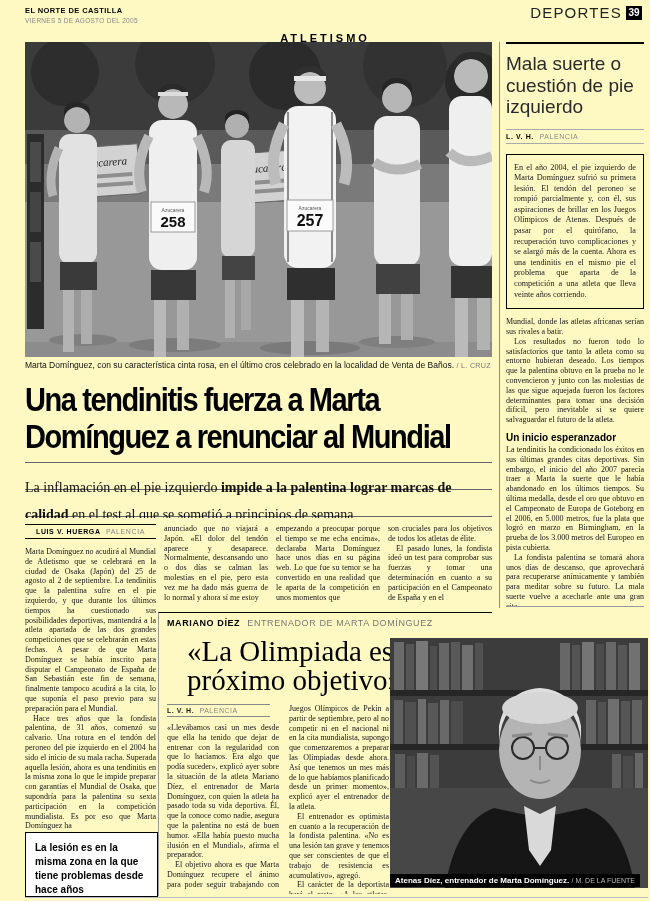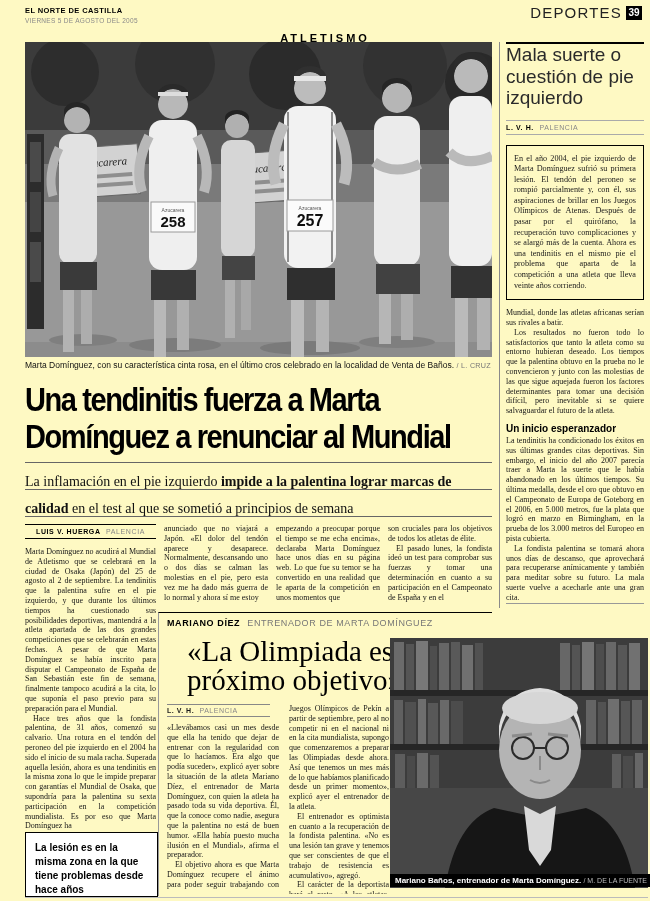--- a/index.html
+++ b/index.html
@@ -31,40 +31,40 @@
 
   
   .headline {
     font-family:"Liberation Sans",sans-serif; font-weight:bold; color:#000;
     font-size:29px; line-height:32px; letter-spacing:-1.4px;
     transform:scaleY(1.15); transform-origin:0 0; width:467px;
   }
   .subhead {
     font-size:14px; line-height:27px; color:#111; width:467px; height:56px; overflow:hidden;
     background-image:repeating-linear-gradient(to bottom,#666 0,#666 1px,transparent 1px,transparent 27px);
-    padding-top:6px;
+    padding-top:12px;
   }
   .subhead b { font-weight:bold; }
   .byline-box {
     font-family:"Liberation Sans",sans-serif; font-size:7px; letter-spacing:.6px; text-align:center;
     border-top:1px solid #000; border-bottom:1px solid #000; padding:3px 0;
   }
   .byline-box .bn { font-weight:bold; color:#000; }
   .byline-box .bp { color:#888; margin-left:3px; }
 
   .bodytext { font-size:8px; line-height:9.8px; text-align:justify; color:#161616; overflow:hidden; }
   .bodytext p + p { text-indent:8px; }
 
   .pull-quote {
     border:1.5px solid #000; background:#fff; padding:8px 9px;
     font-family:"Liberation Sans",sans-serif; font-weight:bold; font-size:10px; line-height:14px; color:#000;
   }
 
   
-  .sidebar { border-top:2px solid #000; max-height:565px; overflow:hidden; border-bottom:1px solid #999; }
+  .sidebar { border-top:2px solid #000; padding-top:9px; max-height:565px; overflow:hidden; border-bottom:1px solid #999; }
   .sidebar-title { font-family:"Liberation Sans",sans-serif; font-size:19px; line-height:21.5px; color:#2a2a2a; }
   .rule-byline { border-top:1px solid #aaa; border-bottom:1px solid #aaa; padding:3px 0; margin-top:11px;
     font-family:"Liberation Sans",sans-serif; font-size:7px; letter-spacing:.6px; }
   .rule-byline .bn { font-weight:bold; color:#000; }
   .rule-byline .bp { color:#888; margin-left:3px; }
   .inset-box { border:1px solid #000; padding:8px 7px; margin-top:10px; font-size:8.2px; line-height:10.6px; text-align:justify; }
   .sidebar .bodytext { margin-top:8px; }
   .crosshead { font-family:"Liberation Sans",sans-serif; font-weight:bold; font-size:10px; margin:7px 0 2px; color:#000; }
 
   
@@ -320,21 +320,21 @@
         <ellipse cx="150" cy="70" rx="38" ry="16" fill="#d6d6d6"></ellipse>
         <circle cx="133" cy="110" r="11" fill="none" stroke="#2a2a2a" stroke-width="2"></circle>
         <circle cx="167" cy="110" r="11" fill="none" stroke="#2a2a2a" stroke-width="2"></circle>
         <path d="M144 110 L156 110" stroke="#2a2a2a" stroke-width="2"></path>
         <path d="M122 98 L142 96 M158 96 L178 98" stroke="#8c8c8c" stroke-width="3"></path>
         <path d="M150 118 L150 132 M140 142 Q150 148 160 142" stroke="#8a8a8a" stroke-width="2" fill="none"></path>
         <path d="M134 168 L150 176 L166 168 L161 212 L150 228 L139 212 Z" fill="#d9d9d9"></path>
       </g>
     </svg>
     <div class="caption-bar">
-      <span>Mariano Baños, entrenador de Marta Domínguez.</span>
+      <span>Atenas Díez, entrenador de Marta Domínguez.</span>
       <span class="credit">/ M. DE LA FUENTE</span>
     </div>
   </div>
 
   <div class="abs vrule" style="left:499px; top:42px; height:566px;"></div>
 
   <div class="abs sidebar" style="left:506px; top:42px; width:138px;">
     <div class="sidebar-title">Mala suerte o cuestión de pie izquierdo</div>
     <div class="rule-byline">
       <span class="bn">L. V. H.</span>

